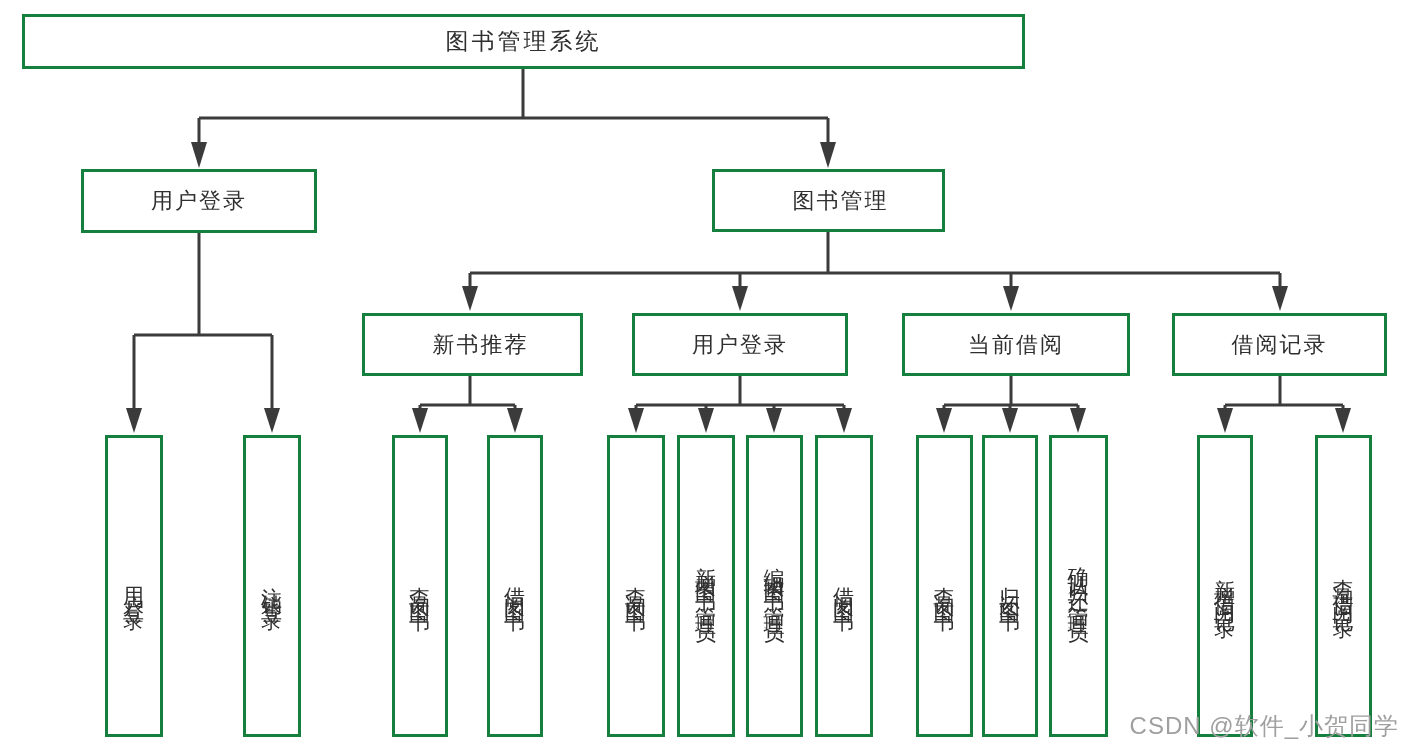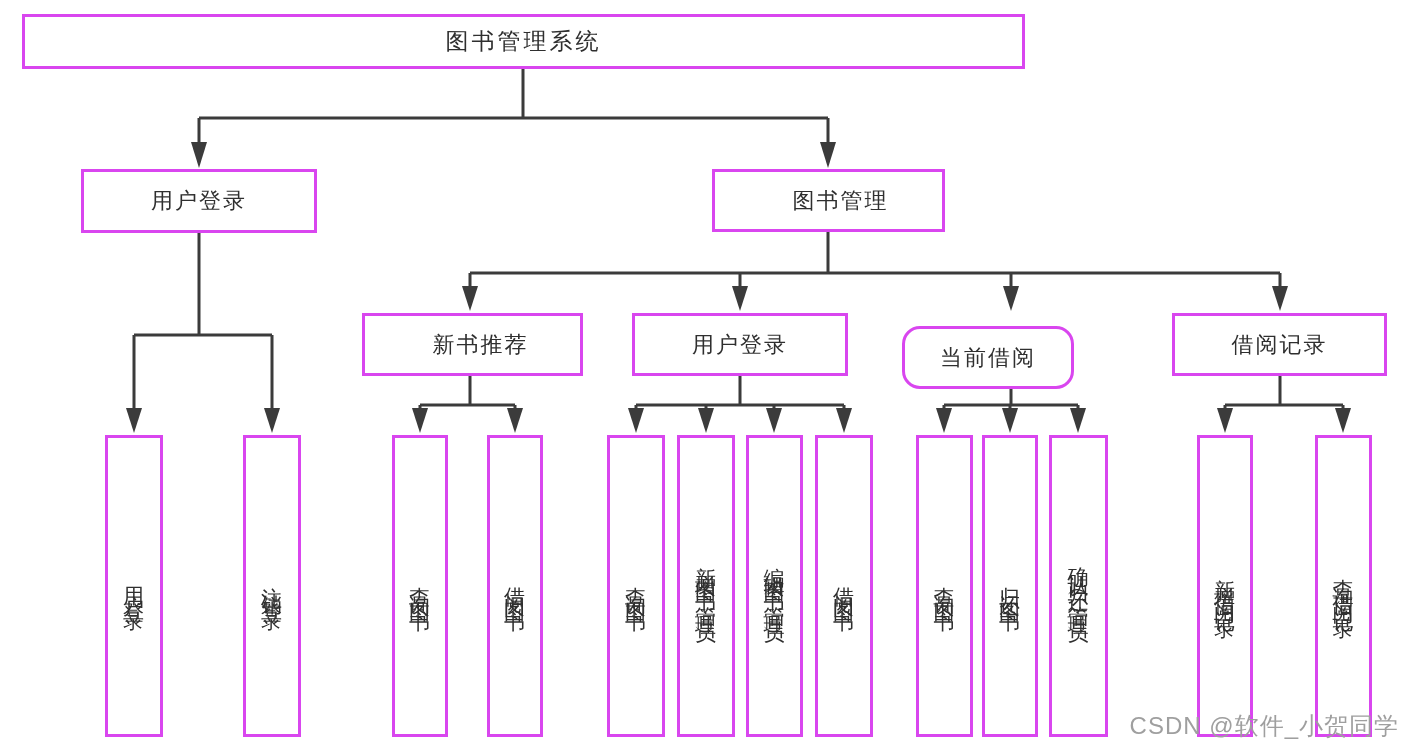--- a/index.html
+++ b/index.html
@@ -2,21 +2,21 @@
 <html><head>
 <meta charset="utf-8">
 <style>
   html,body{margin:0;padding:0;background:#fff;}
   #canvas{
     position:relative;width:1405px;height:747px;background:#ffffff;
     font-family:"Liberation Sans","DejaVu Sans",sans-serif;overflow:hidden;
   }
   #wires{position:absolute;left:0;top:0;width:1405px;height:747px;}
   .node{
-    position:absolute;box-sizing:border-box;border:3px solid #d946ef;background:#ffffff;
+    position:absolute;box-sizing:border-box;border:3px solid #15803d;background:#ffffff;
     display:flex;align-items:center;justify-content:center;color:#2f2f2f;
   }
   .h-node{font-size:22px;letter-spacing:2px;font-weight:500;}
   .root-node{font-size:23px;letter-spacing:3px;}
   .v-node span{
     writing-mode:vertical-rl;text-orientation:mixed;
     font-size:21px;letter-spacing:8px;line-height:1;white-space:nowrap;
   }
   .watermark{
     position:absolute;right:6px;bottom:5px;font-size:24px;color:#9f9f9f;
@@ -69,21 +69,21 @@
   <div class="node h-node" style="left:712px;top:169px;width:233px;height:63px;padding-left:24px;">
     <span>图书管理</span>
   </div>
 
   <div class="node h-node" style="left:362px;top:313px;width:221px;height:63px;padding-left:16px;">
     <span>新书推荐</span>
   </div>
   <div class="node h-node" style="left:632px;top:313px;width:216px;height:63px;">
     <span>用户登录</span>
   </div>
-  <div class="node h-node" style="left:902px;top:326px;width:172px;height:63px;border-radius:18px;">
+  <div class="node h-node" style="left:902px;top:313px;width:228px;height:63px;">
     <span>当前借阅</span>
   </div>
   <div class="node h-node" style="left:1172px;top:313px;width:215px;height:63px;">
     <span>借阅记录</span>
   </div>
 
   <div class="node v-node" style="left:105px;top:435px;width:58px;height:302px;">
     <span>用户登录</span>
   </div>
   <div class="node v-node" style="left:243px;top:435px;width:58px;height:302px;">

